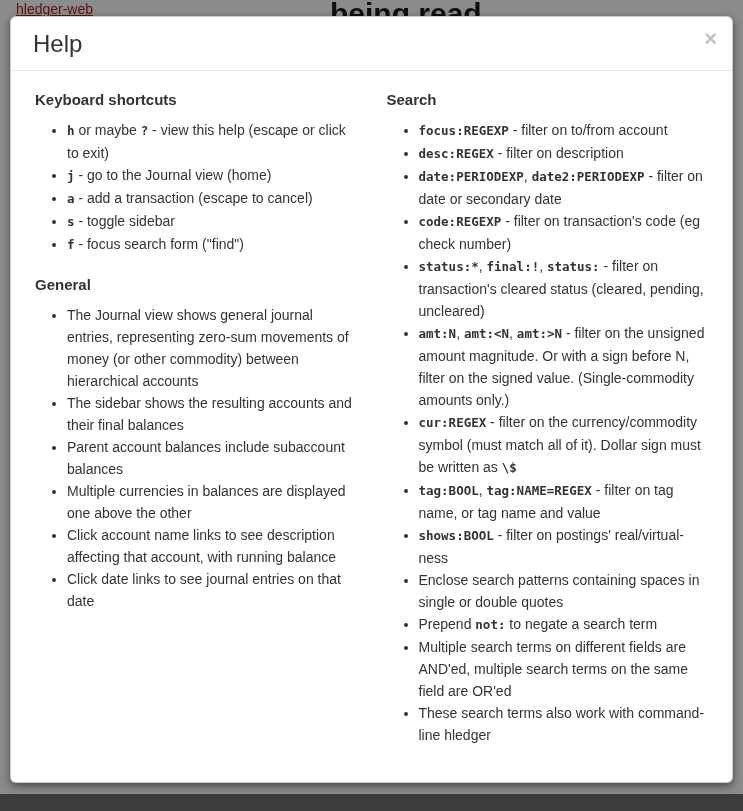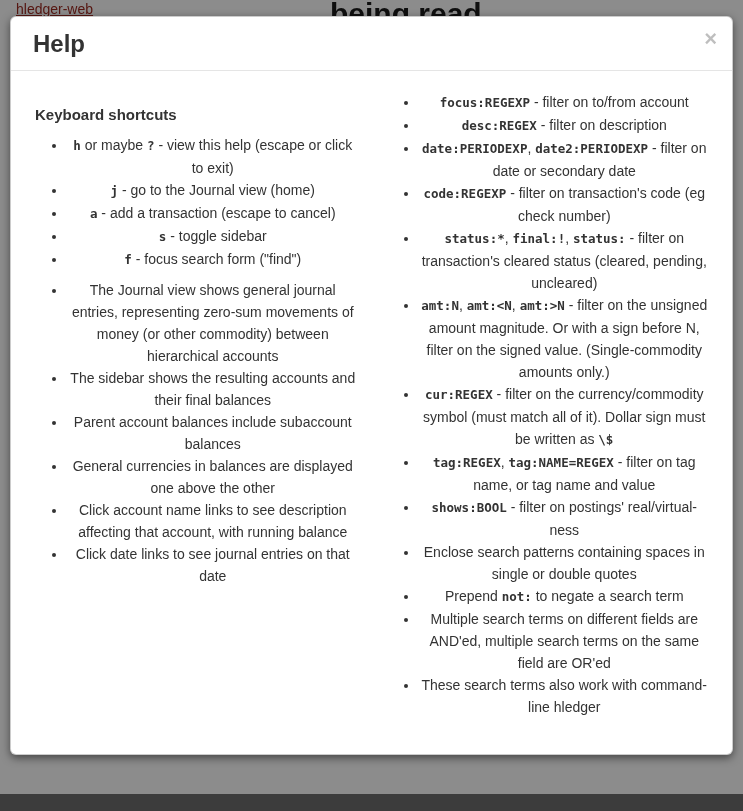--- a/index.html
+++ b/index.html
@@ -36,31 +36,31 @@
     border:1px solid rgba(0,0,0,0.2);
     border-radius:6px;
     box-shadow:0 3px 9px rgba(0,0,0,0.5);
     overflow:hidden;
   }
   .modal-header {
     position:relative;
     padding:13px 20px 12px 22px;
     border-bottom:1px solid #e5e5e5;
   }
-  .modal-title { font-size:24px; font-weight:700; color:#333; line-height:1.15; }
+  .modal-title { font-size:24px; font-weight:400; color:#333; line-height:1.15; }
   .close {
     position:absolute; right:15px; top:11px;
     font-size:22px; font-weight:bold; line-height:1;
     color:#000; opacity:0.25; cursor:pointer;
   }
   .modal-body { display:flex; padding:20px 8px 28px 10px; }
   .col { width:50%; padding:0 14px; }
   .col h4 { font-size:15px; font-weight:bold; color:#333; margin:20px 0 11px; }
-  .col h4:first-child { margin-top:15px; }
-  .col ul { margin:0 0 8px; padding-left:32px; list-style:disc;text-align:center; }
+  .col h4:first-child { margin-top:0; }
+  .col ul { margin:0 0 8px; padding-left:32px; list-style:disc; }
   .col li { font-size:14px; line-height:22px; color:#333; }
   code {
     font-family:"DejaVu Sans Mono","Liberation Mono",monospace;
     font-weight:bold; font-size:12.5px; color:#333;
   }
 </style>
 </head>
 <body>
 
 <div class="page">
@@ -79,39 +79,41 @@
   <div class="modal-body">
     <div class="col" id="col-left">
         <h4>Keyboard shortcuts</h4>
         <ul>
           <li><code>h</code> or maybe <code>?</code> - view this help (escape or click to exit)</li>
           <li><code>j</code> - go to the Journal view (home)</li>
           <li><code>a</code> - add a transaction (escape to cancel)</li>
           <li><code>s</code> - toggle sidebar</li>
           <li><code>f</code> - focus search form ("find")</li>
         </ul>
+        <h4>General</h4>
         <ul>
           <li>The Journal view shows general journal entries, representing zero-sum movements of money (or other commodity) between hierarchical accounts</li>
           <li>The sidebar shows the resulting accounts and their final balances</li>
           <li>Parent account balances include subaccount balances</li>
-          <li>General currencies in balances are displayed one above the other</li>
+          <li>Multiple currencies in balances are displayed one above the other</li>
           <li>Click account name links to see description affecting that account, with running balance</li>
           <li>Click date links to see journal entries on that date</li>
         </ul>
       </div>
     <div class="col" id="col-right">
+        <h4>Search</h4>
         <ul>
           <li><code>focus:REGEXP</code> - filter on to/from account</li>
           <li><code>desc:REGEX</code> - filter on description</li>
           <li><code>date:PERIODEXP</code>, <code>date2:PERIODEXP</code> - filter on date or secondary date</li>
           <li><code>code:REGEXP</code> - filter on transaction's code (eg check number)</li>
           <li><code>status:*</code>, <code>final:!</code>, <code>status:</code> - filter on transaction's cleared status (cleared, pending, uncleared)</li>
           <li><code>amt:N</code>, <code>amt:&lt;N</code>, <code>amt:&gt;N</code> - filter on the unsigned amount magnitude. Or with a sign before N, filter on the signed value. (Single-commodity amounts only.)</li>
           <li><code>cur:REGEX</code> - filter on the currency/commodity symbol (must match all of it). Dollar sign must be written as <code>\$</code></li>
-          <li><code>tag:REGEX</code>, <code>tag:NAME=REGEX</code> - filter on tag name, or tag name and value</li>
+          <li><code>tag:BOOL</code>, <code>tag:NAME=REGEX</code> - filter on tag name, or tag name and value</li>
           <li><code>shows:BOOL</code> - filter on postings' real/virtual-ness</li>
           <li>Enclose search patterns containing spaces in single or double quotes</li>
           <li>Prepend <code>not:</code> to negate a search term</li>
           <li>Multiple search terms on different fields are AND'ed, multiple search terms on the same field are OR'ed</li>
           <li>These search terms also work with command-line hledger</li>
         </ul>
       </div>
   </div>
 </div>
 

